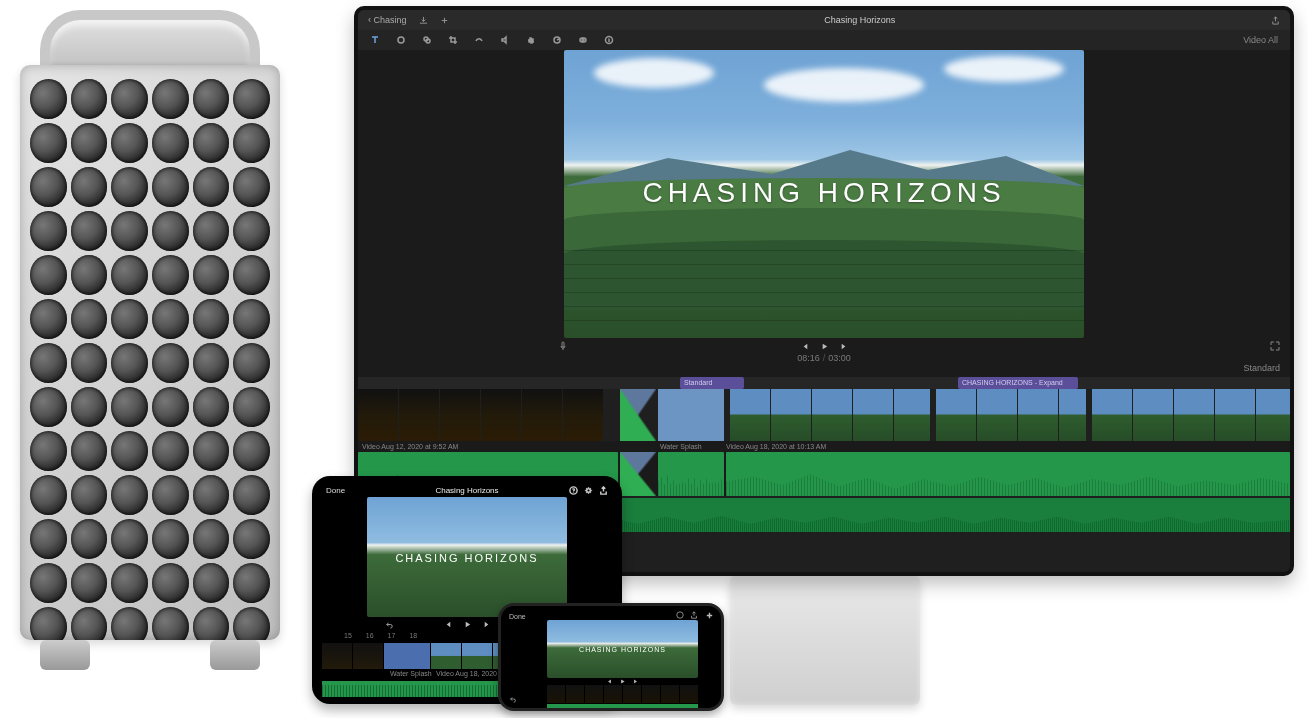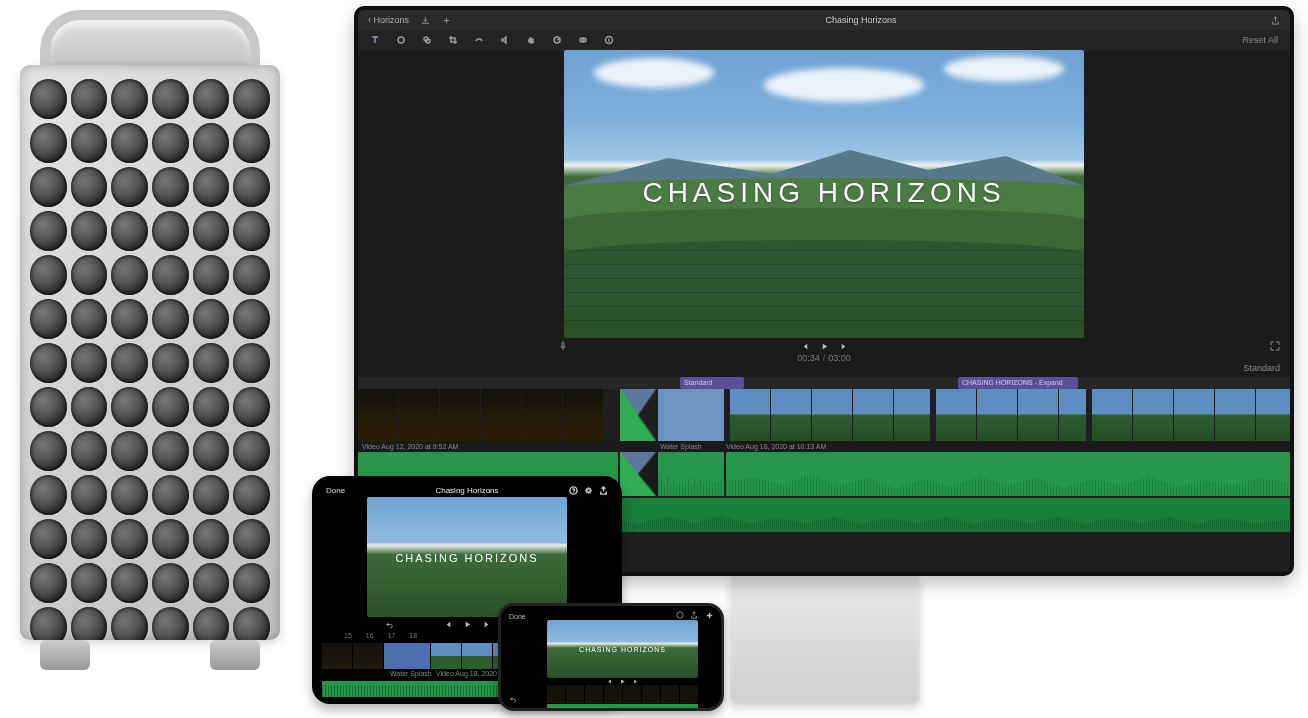--- a/index.html
+++ b/index.html
@@ -463,21 +463,21 @@
   <div class="foot r"></div>
 </div>
 
 <div class="monitor-stand"></div>
 
 <div class="monitor">
 
   <div class="titlebar">
     <span>
       <span class="chev">›</span>
-      <span>Horizons</span>
+      <span>Chasing</span>
     </span>
     <span class="ic">
       <svg viewBox="0 0 10 10" width="9" height="9">
           <path d="M5 1v5M3 4l2 2 2-2M1 8h8" stroke="#999" fill="none"></path>
         </svg>
     </span>
     <span class="ic">
       <svg viewBox="0 0 10 10" width="9" height="9">
           <path d="M5 2v6M2 5h6" stroke="#999"></path>
         </svg>
@@ -539,21 +539,21 @@
           <circle cx="6" cy="5" r="2"></circle>
         </svg>
       </span>
     <span class="ic icon">
         <svg viewBox="0 0 10 10">
           <circle cx="5" cy="5" r="3.5"></circle>
           <path d="M5 4v3M5 3v.5"></path>
         </svg>
       </span>
     <span class="spacer"></span>
-    <span>Reset All</span>
+    <span>Video All</span>
   </div>
 
   <div class="viewer-wrap">
     <div class="viewer">
       <div class="cloud" style="top:8px;left:30px;width:120px;height:30px;"></div>
       <div class="cloud" style="top:18px;left:200px;width:160px;height:34px;"></div>
       <div class="cloud" style="top:6px;left:380px;width:120px;height:26px;"></div>
       <div class="mtn" style="left:0;right:0;top:96px;height:40px;"></div>
       <div class="hills" style="top:128px;height:50px; background:#4a7b43;"></div>
       <div class="hills" style="top:158px;height:60px; background:#3a6838;"></div>
@@ -583,21 +583,21 @@
             <path d="M3 2v6l5-3z"></path>
           </svg>
         </span>
       <span class="ic">
           <svg viewBox="0 0 10 10">
             <path d="M3 2v6l4-3zM8 2v6"></path>
           </svg>
         </span>
     </div>
     <div class="timecode">
-      <span>00:34</span><span class="sep">/</span><span>03:00</span>
+      <span>08:16</span><span class="sep">/</span><span>03:00</span>
     </div>
     <span class="expand-ic ic">
       <svg width="10" height="10" viewBox="0 0 10 10">
           <path d="M1 4V1h3M9 6v3H6M6 1h3v3M1 6v3h3" stroke="#888" fill="none"></path>
         </svg>
     </span>
     <span class="settings-lbl">Standard</span>
   </div>
 
   <div class="timeline">

